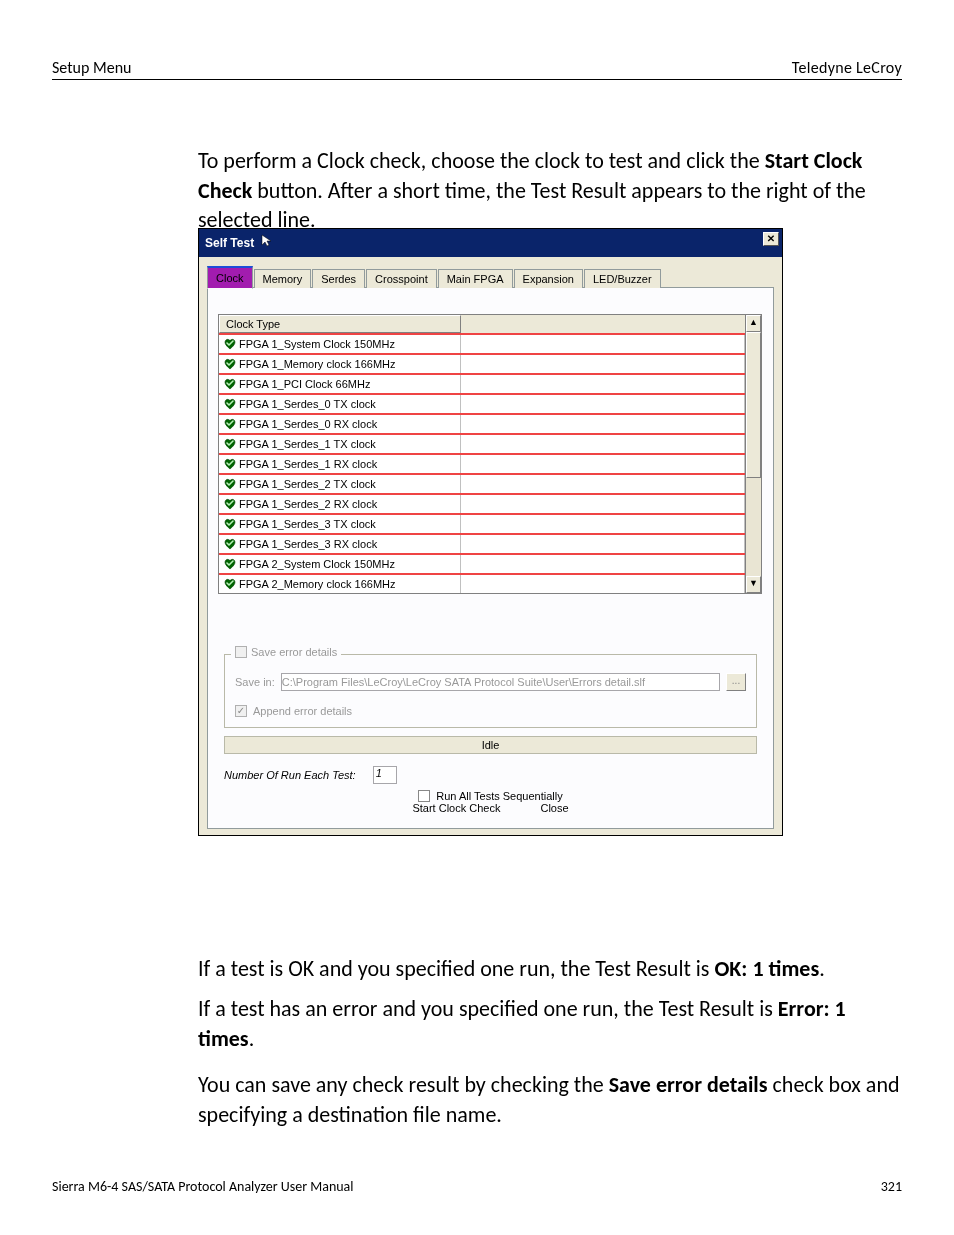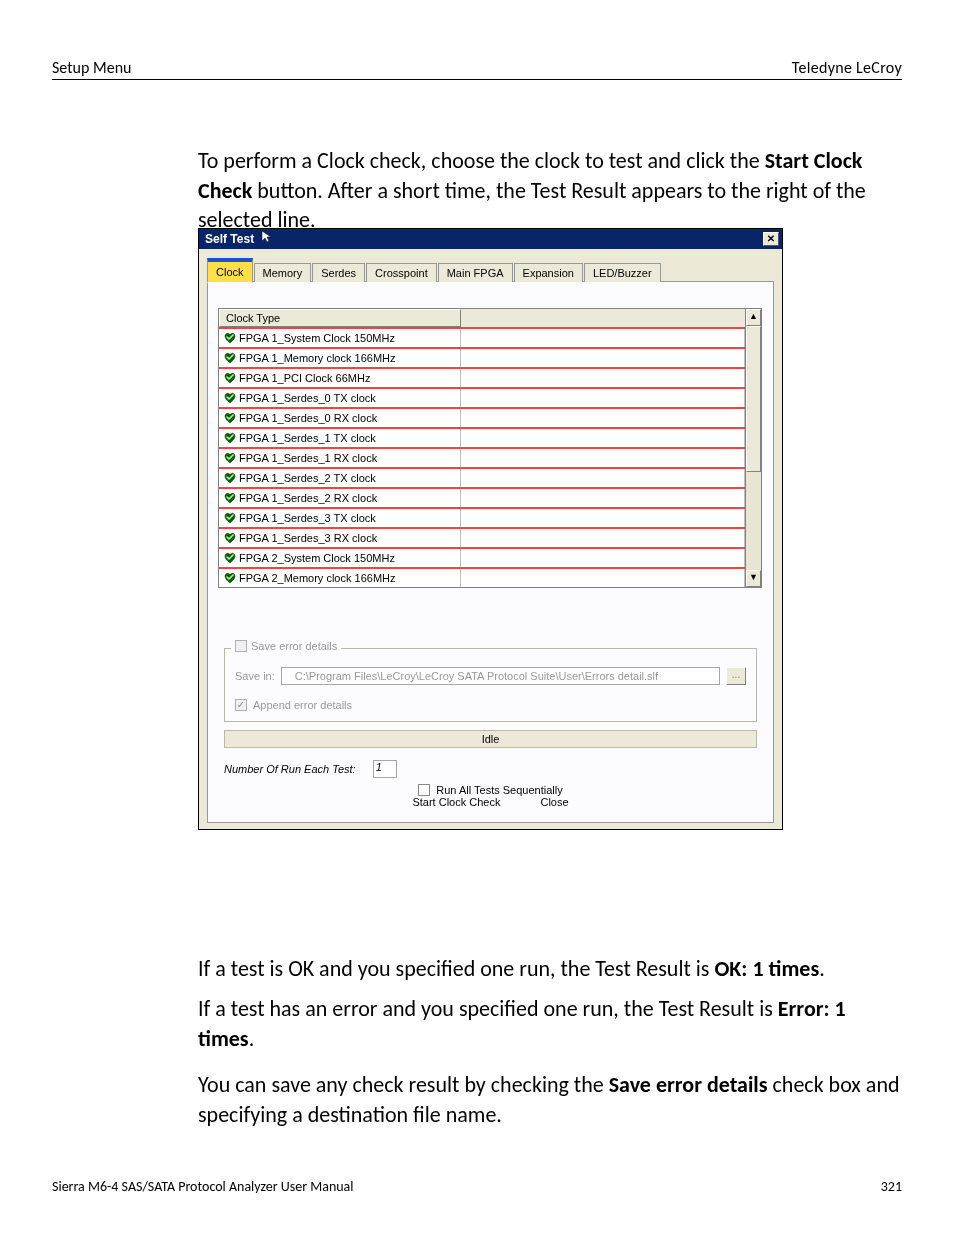--- a/index.html
+++ b/index.html
@@ -56,21 +56,21 @@
     top: 228px;
     width: 585px;
     background: #ece9d8;
     border: 1px solid #000;
     font-family: Tahoma, "MS Sans Serif", Arial, sans-serif;
     font-size: 11px;
   }
   .titlebar {
     background: #0a246a;
     color: #fff;
-    height: 20px;
+    height: 28px;
     line-height: 20px;
     display: flex;
     align-items: center;
     padding-left: 6px;
     font-weight: bold;
     font-size: 12px;
     position: relative;
   }
   .titlebar .cursor-icon {
     margin-left: 6px;
@@ -106,22 +106,22 @@
   .tab {
     padding: 3px 8px 3px 8px;
     border: 1px solid #919b9c;
     border-bottom: none;
     background: #ece9d8;
     margin-right: 1px;
     position: relative;
     top: 1px;
   }
   .tab.active {
-    background: #fde047;
-    border-top: 4px solid #1d4ed8;
+    background: #a21caf;
+    border-top: 2px solid #1d4ed8;
     padding-top: 4px;
     padding-bottom: 4px;
     z-index: 2;
     border-bottom: 1px solid #fcfcfe;
     margin-bottom: -1px;
   }
   .tab-content {
     margin: 0 8px 6px 8px;
     border: 1px solid #919b9c;
     border-top: none;
@@ -212,21 +212,21 @@
     gap: 4px;
     color:#999;
   }
   .chk {
     width: 12px; height: 12px; border: 1px solid #888; background:#fff;display:inline-flex;align-items:center;justify-content:center;
   }
   .chk.disabled { border-color:#b0b0b0; background:#f0f0f0; color:#b0b0b0;}
   .chk .tick { font-size:10px; line-height:1; color:#888;}
   .savein-row { display:flex; align-items:center; gap:6px; margin-top:6px; color:#999; }
   .savein-input {
-    flex:1; border:1px solid #a7a6aa; background:#fff; padding:2px 13px; color:#999;
+    flex:1; border:1px solid #a7a6aa; background:#fff; padding:2px 0; color:#999;
     font-size:11px; height:18px; overflow:hidden; white-space:nowrap;
   }
   .browse-btn {
     width:20px;height:18px;background:#ece9d8;border:1px solid #fff;border-right-color:#808080;border-bottom-color:#808080;text-align:center;font-size:10px;line-height:14px;color:#888;
   }
   .append-row { margin-top:14px; display:flex; gap:6px; align-items:center; color:#999; }
 
   .status-bar {
     margin: 8px 6px 6px 6px;
     border: 1px solid #b9b9a8;

